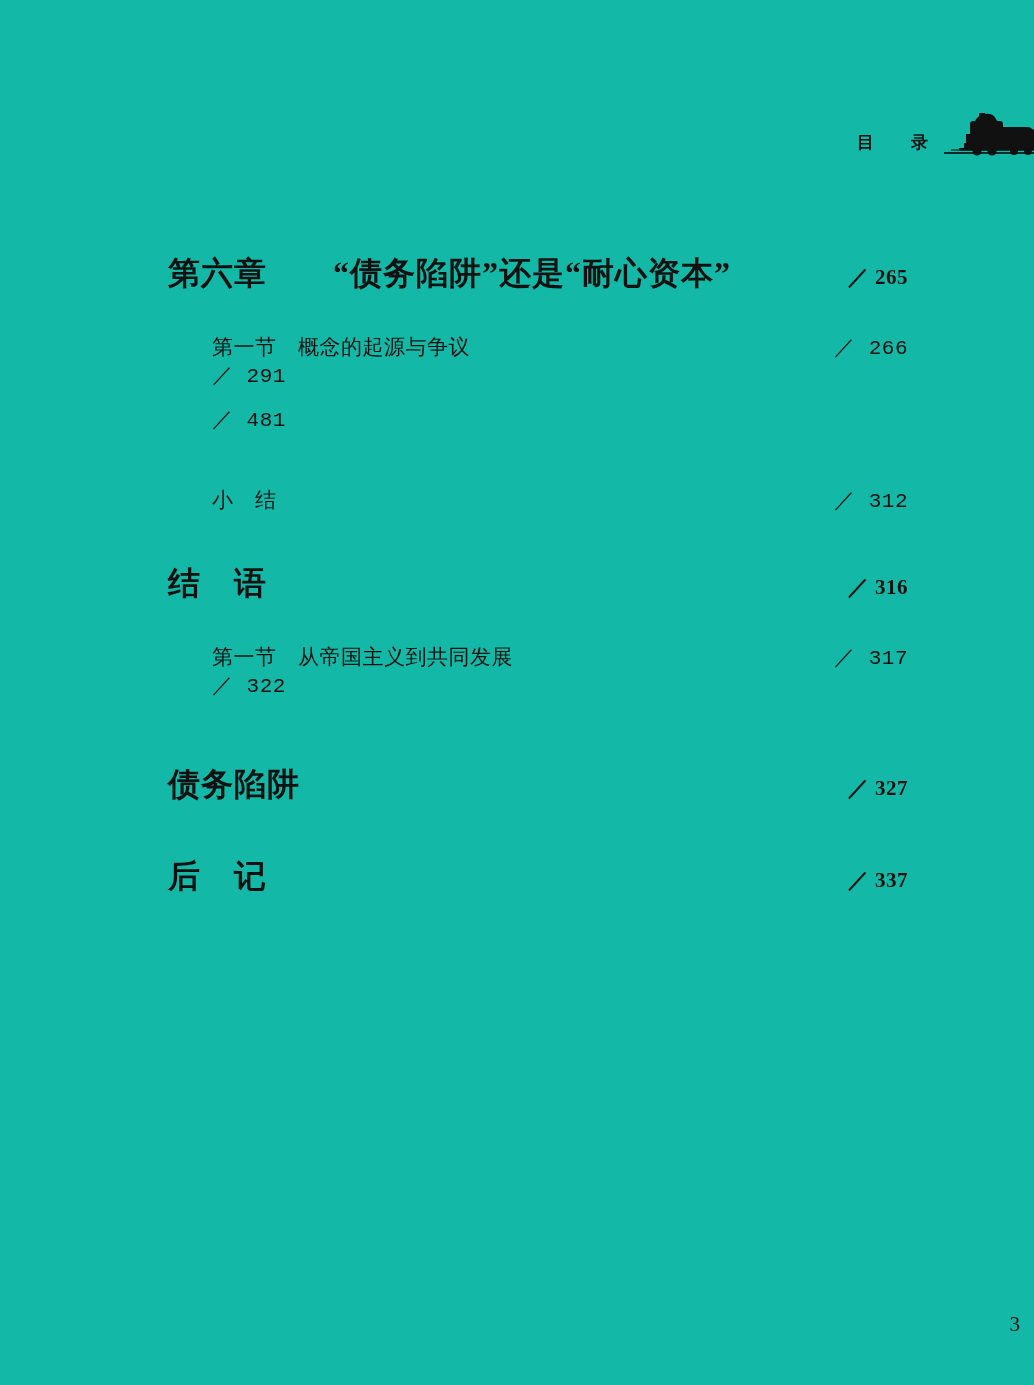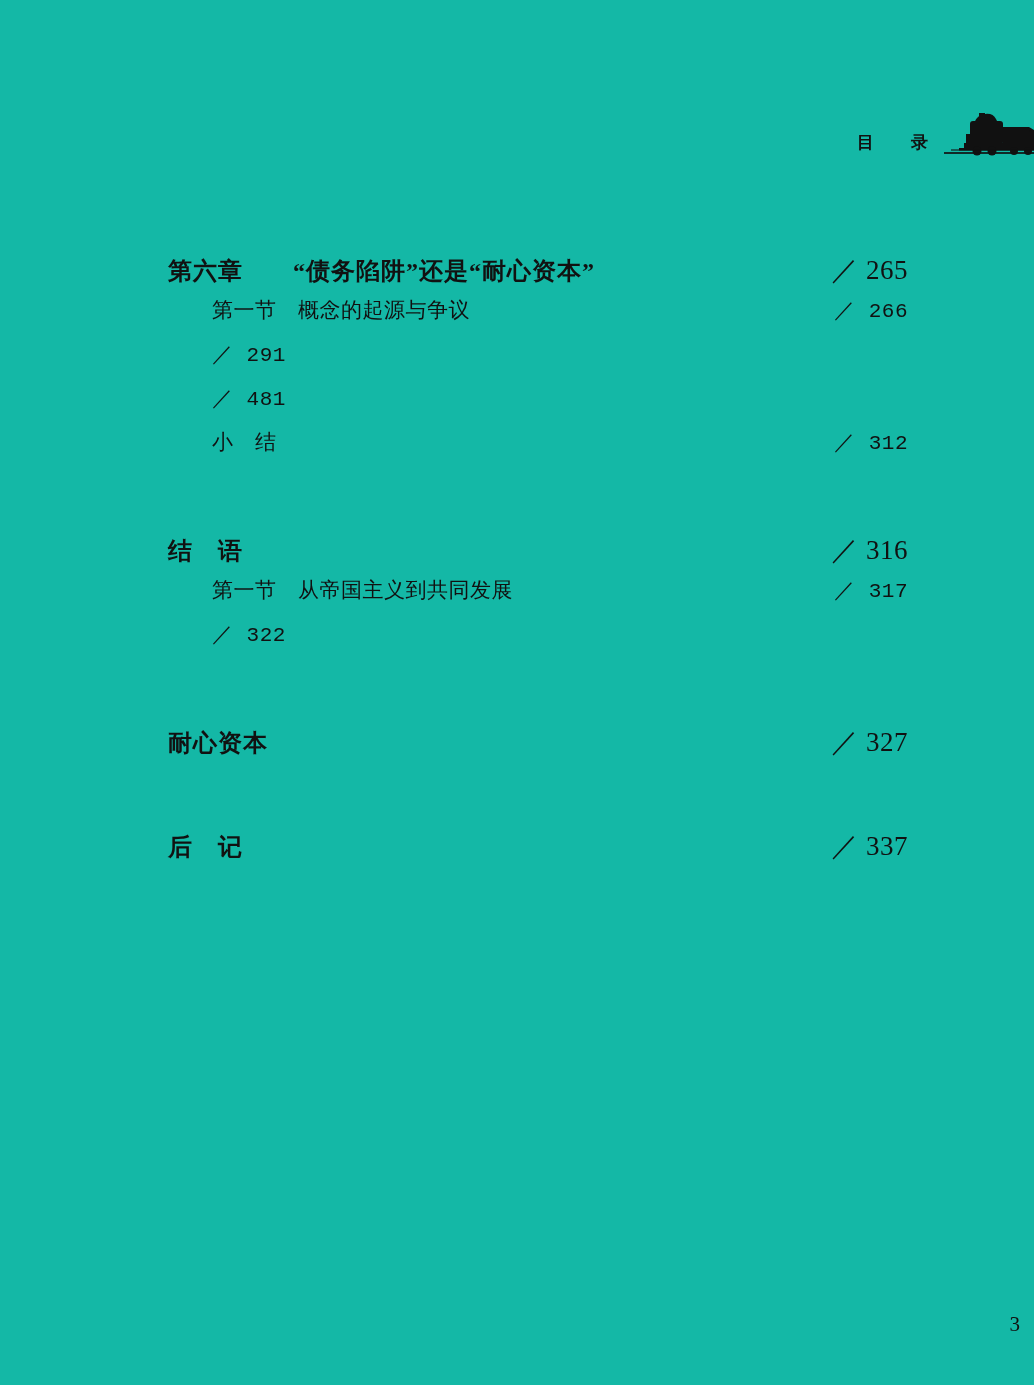--- a/index.html
+++ b/index.html
@@ -62,45 +62,46 @@
   .toc-row .title {
     white-space: pre;
   }
   .toc-row .page-no {
     white-space: pre;
     font-family: "Liberation Serif", "DejaVu Serif", serif;
   }
 
   
   .level-chapter .title {
-    font-size: 24px;
+    font-size: 32px;
     font-weight: bold;
     letter-spacing: 1px;
   }
   .level-chapter .page-no {
-    font-size: 27px;
-    font-weight: normal;
+    font-size: 21px;
+    font-weight: bold;
     letter-spacing: 0.5px;
   }
 
   
   .level-section {
     padding-left: 44px;
   }
   .level-section .title {
     font-size: 21px;
     font-weight: normal;
     letter-spacing: 0.5px;
+    margin-top: 37px;
   }
   .level-section .page-no {
     font-size: 21px;
     letter-spacing: 0.5px;
     font-family: Liberation Mono, monospace;
   }
-  .gap-top-lg { margin-top: 60px; }
+  .gap-top-lg { margin-top: 48px; }
 
   
   .folio {
     position: absolute;
     right: 62px;
     bottom: 48px;
     font-size: 21px;
     color: #111111;
   }
 </style>
@@ -160,21 +161,21 @@
     </div>
     <div class="toc-row level-section">
       <span class="title">第一节　从帝国主义到共同发展</span>
       <span class="page-no">／ 317</span>
     </div>
     <div class="toc-row level-section">
       <span class="page-no">／ 322</span>
     </div>
 
     <div class="toc-row level-chapter gap-top-lg">
-      <span class="title">耐心资本</span>
+      <span class="title">债务陷阱</span>
       <span class="page-no">／ 327</span>
     </div>
 
     <div class="toc-row level-chapter gap-top-lg">
       <span class="title">后　记</span>
       <span class="page-no">／ 337</span>
     </div>
   </div>
 
   <div class="folio">3</div>

